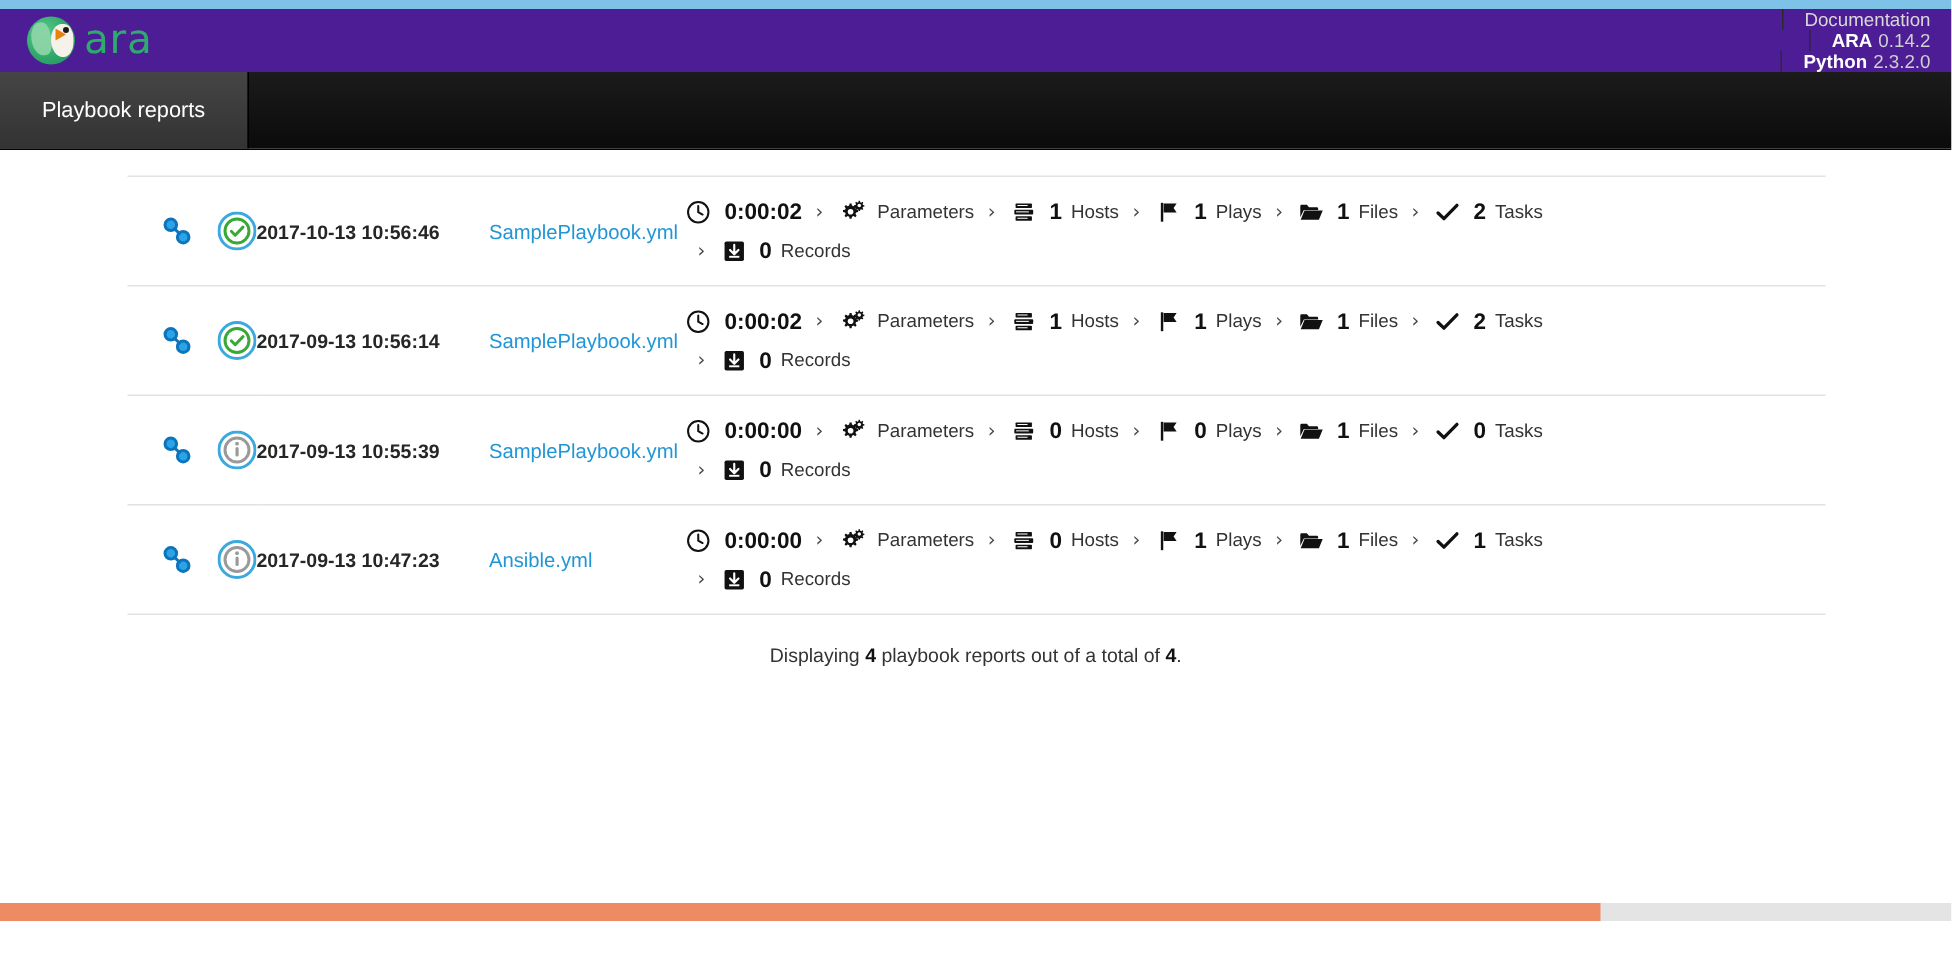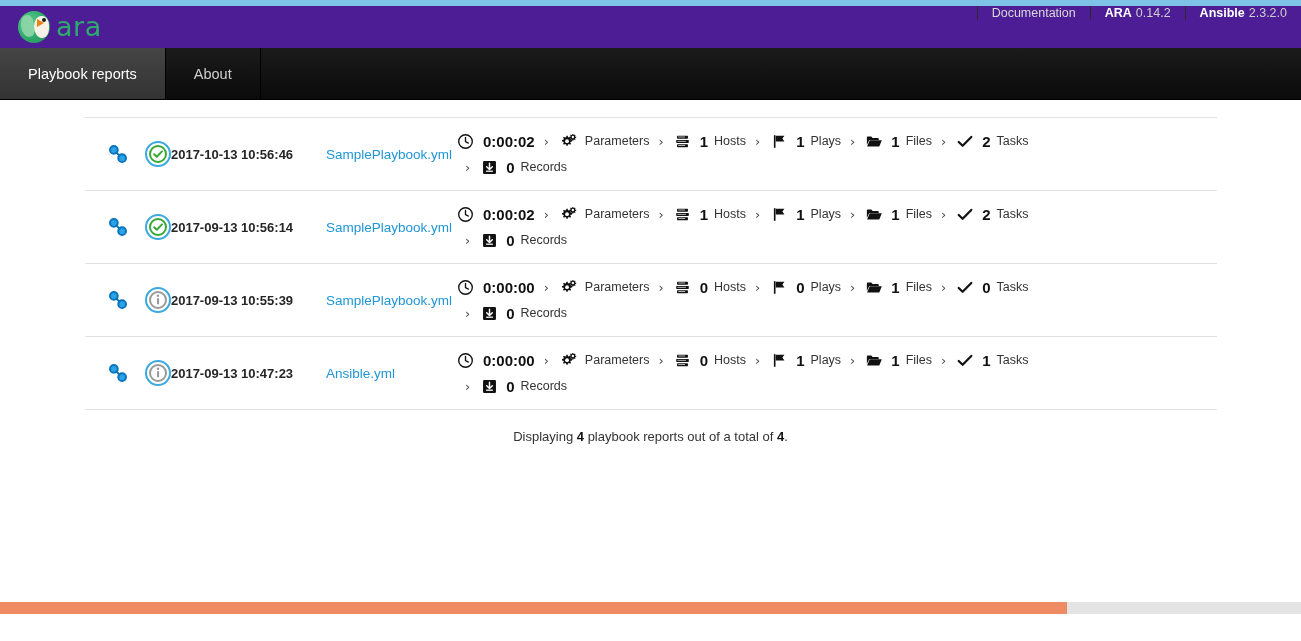--- a/index.html
+++ b/index.html
@@ -79,21 +79,22 @@
     font-family: "DejaVu Sans", sans-serif;
     line-height: 1;
     padding-bottom: 2px;
   }
 
   #utility-nav {
     position: absolute;
     right: 0; top: 0;
     height: 42px;
     display: flex;
-    align-items: flex-start;
+    align-items: flex-end;
+    flex-direction: column;
   }
   .util-item {
     display: flex;
     align-items: center;
     padding: 0 14px;
     color: #b6b6b6;
     font-size: 12.5px;
     border-left: 1px solid #2b2b2b;
     white-space: nowrap;
     text-decoration: none;
@@ -268,29 +269,28 @@
     <span id="brand-text">ara</span>
   </a>
 
   <div id="utility-nav">
     <a class="util-item" id="util-doc" href="#">Documentation</a>
     <span class="util-item">
       <b>ARA</b>
       <span class="vv">0.14.2</span>
     </span>
     <span class="util-item">
-      <b>Ansible</b>
+      <b>Python</b>
       <span class="vv">2.3.2.0</span>
     </span>
   </div>
 </div>
 
 <div id="tabbar">
   <a class="tab active" href="#">Playbook reports</a>
-  <a class="tab" href="#">About</a>
 </div>
 
 <div id="content">
   <table id="reports-table">
     <tbody id="reports-body">
         <tr class="report-row">
     <td class="cell-icons">
       <a class="permalink-icon" href="#"><svg viewBox="0 0 24 24" width="22" height="22">
       <g fill="none" stroke="#1a8fd8" stroke-width="2.2" stroke-linecap="round">
         <circle cx="7.5" cy="7.5" r="4.2" fill="#2aa3e8" stroke="#0b74bb"></circle>

